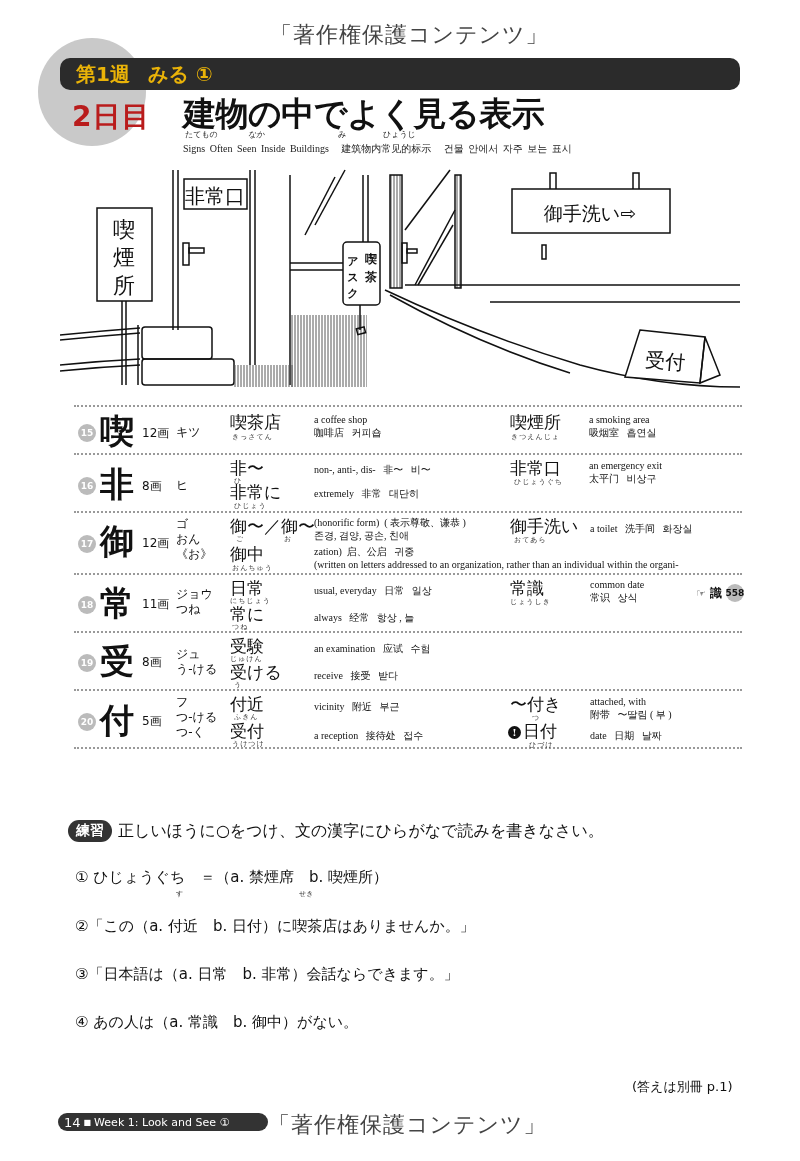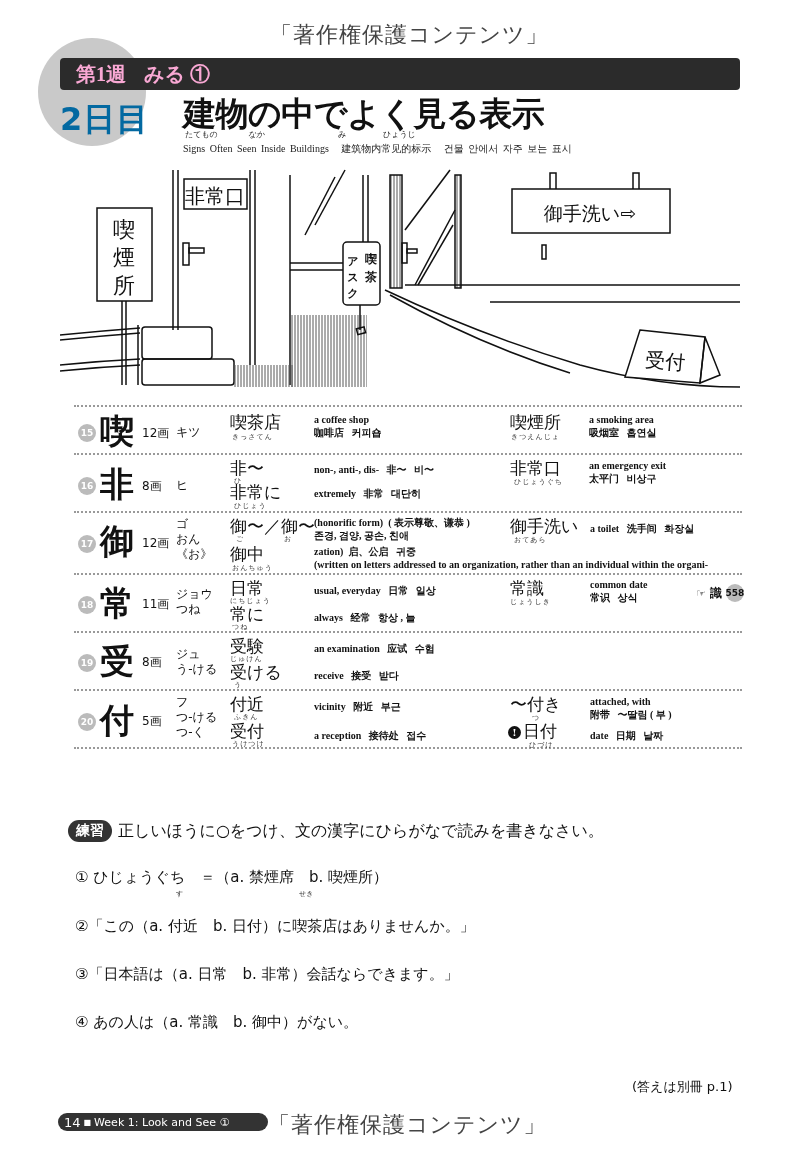--- a/index.html
+++ b/index.html
@@ -4,39 +4,39 @@
 <style>
   * { box-sizing: border-box; margin: 0; padding: 0; }
   html, body { width: 800px; height: 1161px; background: #fff; overflow: hidden; }
   body { position: relative; font-family: "DejaVu Sans", sans-serif; color: #111; }
 
   .watermark { position: absolute; font-family: "DejaVu Sans", sans-serif; color: #444; font-size: 22px; letter-spacing: 1px; font-weight: 300; }
   .wm-top { left: 270px; top: 20px; }
   .wm-bottom { left: 268px; top: 1110px; }
 
   .circle { position: absolute; left: 38px; top: 38px; width: 108px; height: 108px; border-radius: 50%; background: #c9c9c9; }
-  .week-bar { position: absolute; left: 60px; top: 58px; width: 680px; height: 32px; background: #2b2b2b; border-radius: 4px; color: #f9a8d4; font-weight: bold; font-size: 20px; display: flex; align-items: center; padding-left: 16px; gap: 18px; font-family: Liberation Serif, serif; }
-  .day-label { position: absolute; left: 60px; top: 98px; font-size: 32px; font-weight: bold; color: #0369a1; letter-spacing: 1px; }
+  .week-bar { position: absolute; left: 60px; top: 58px; width: 680px; height: 32px; background: #2b2b2b; border-radius: 10px; color: #eab308; font-weight: bold; font-size: 20px; display: flex; align-items: center; padding-left: 16px; gap: 18px; }
+  .day-label { position: absolute; left: 72px; top: 98px; font-size: 28px; font-weight: bold; color: #b91c1c; letter-spacing: 1px; }
   .title { position: absolute; left: 183px; top: 92px; font-size: 33px; font-weight: bold; letter-spacing: -0.5px; }
   .title-ruby { position: absolute; top: 129px; font-size: 8px; color: #222; }
   .subtitle { position: absolute; left: 183px; top: 142px; font-size: 10px; font-family: "Liberation Serif", serif; color: #222; word-spacing: 2px; }
   .subtitle span { margin-right: 8px; }
 
   .illus { position: absolute; left: 60px; top: 165px; width: 680px; height: 225px; }
 
   .kanji-table { position: absolute; left: 74px; top: 405px; width: 668px; }
   .krow { position: relative; border-top: 2px dotted #999; }
   .krow:last-child { border-bottom: 2px dotted #999; }
   .num { position: absolute; left: 4px; width: 18px; height: 18px; border-radius: 50%; background: #bbb; color: #fff; font-size: 9px; font-weight: bold; display: flex; align-items: center; justify-content: center; }
   .big { position: absolute; left: 26px; font-size: 34px; font-weight: bold; font-family: "DejaVu Serif", serif; }
   .strokes { position: absolute; left: 68px; font-size: 12px; text-align: right; }
   .readings { position: absolute; left: 102px; font-size: 12px; line-height: 15px; }
   .word { position: absolute; font-size: 17px; font-family: "DejaVu Serif", serif; text-align: center; }
   .ruby { position: absolute; font-size: 7px; color: #333; letter-spacing: 1px; white-space: nowrap; }
-  .meaning { position: absolute; font-size: 10px; font-family: "Liberation Serif", serif; line-height: 13px; white-space: nowrap; font-weight: bold; }
+  .meaning { position: absolute; font-size: 10px; font-family: "Liberation Serif", serif; line-height: 13px; white-space: nowrap; }
   .ref { position: absolute; font-size: 12px; display: flex; align-items: center; gap: 4px; }
   .ref .badge { width: 18px; height: 18px; border-radius: 50%; background: #bbb; font-size: 9px; font-weight: bold; display: flex; align-items: center; justify-content: center; }
   .warn { display: inline-flex; width: 13px; height: 13px; border-radius: 50%; background: #111; color: #fff; font-size: 10px; font-weight: bold; align-items: center; justify-content: center; margin-right: 2px; vertical-align: middle; }
 
   .practice { position: absolute; left: 68px; top: 820px; display: flex; align-items: center; gap: 6px; }
   .practice-badge { background: #333; color: #fff; font-weight: bold; font-size: 14px; padding: 2px 8px; border-radius: 12px; }
   .practice-text { font-size: 16px; }
   .q { position: absolute; left: 75px; font-size: 15px; }
   .q-ruby { position: absolute; font-size: 7px; color: #333; }
 

